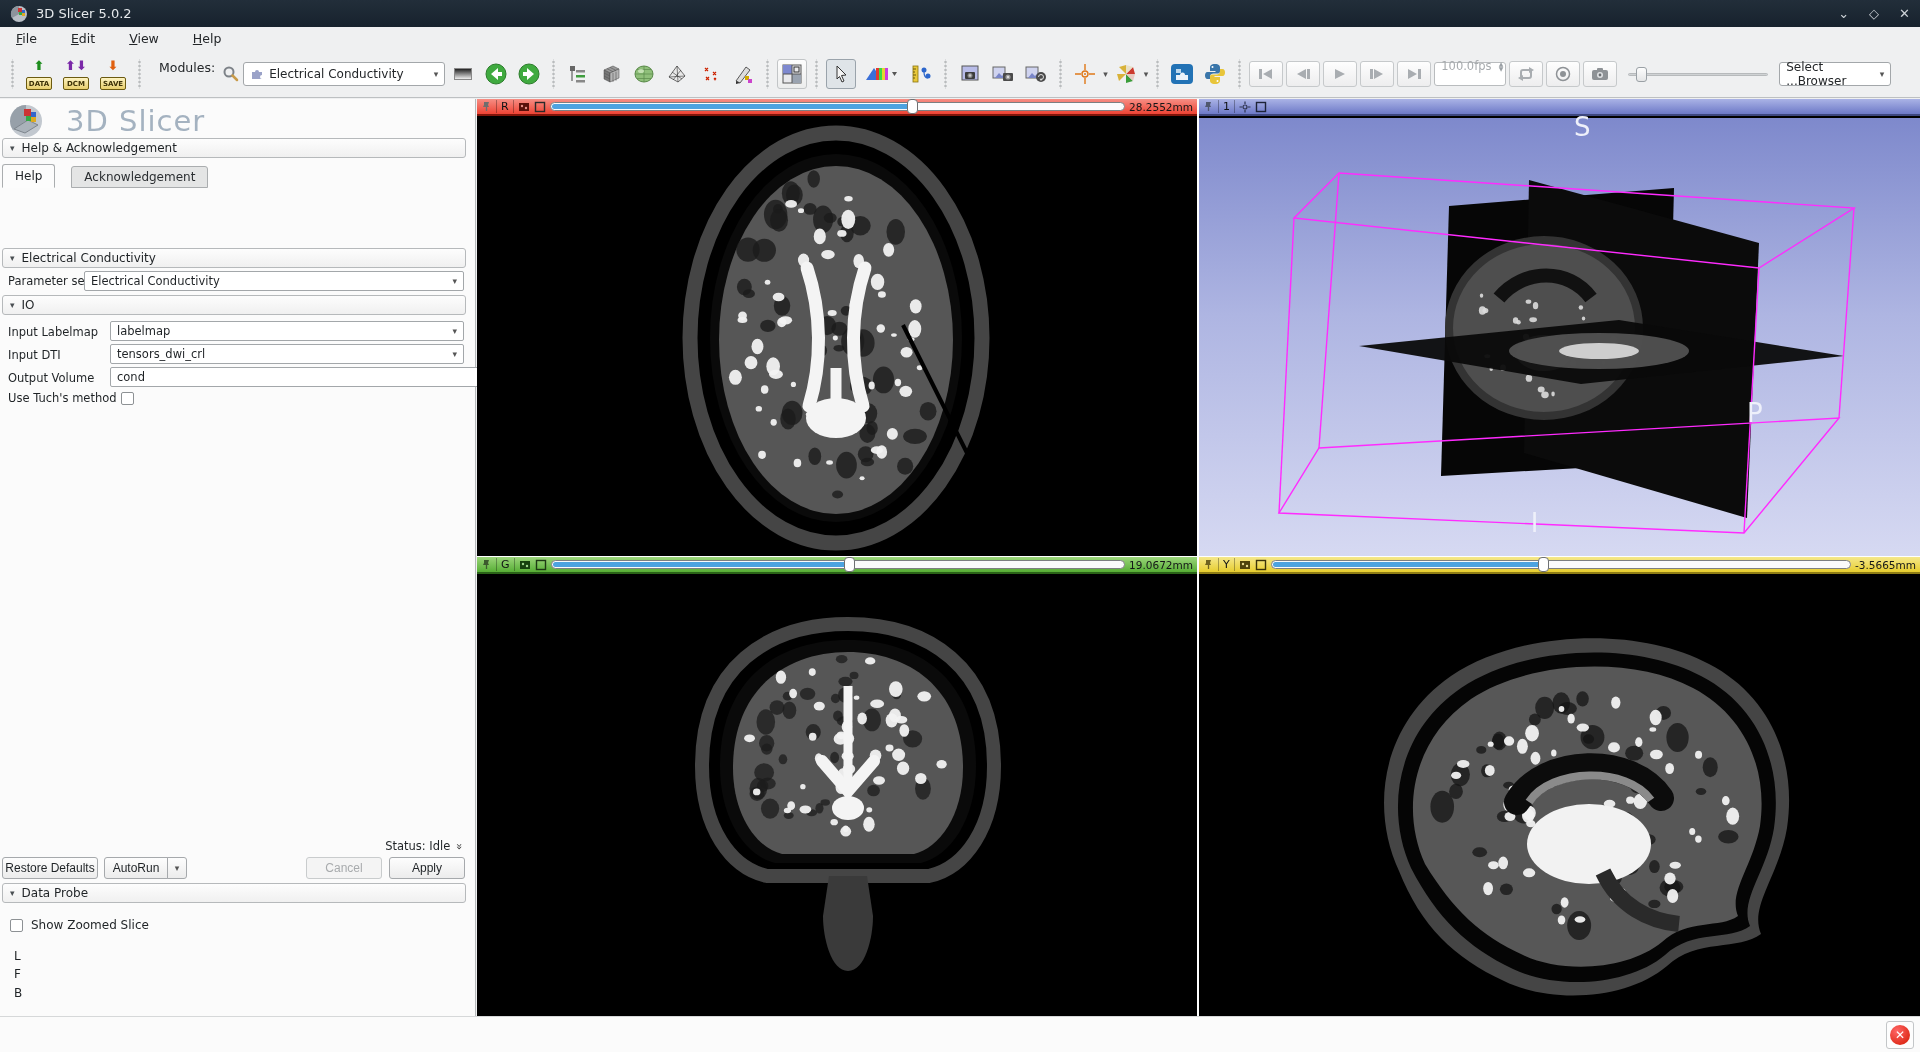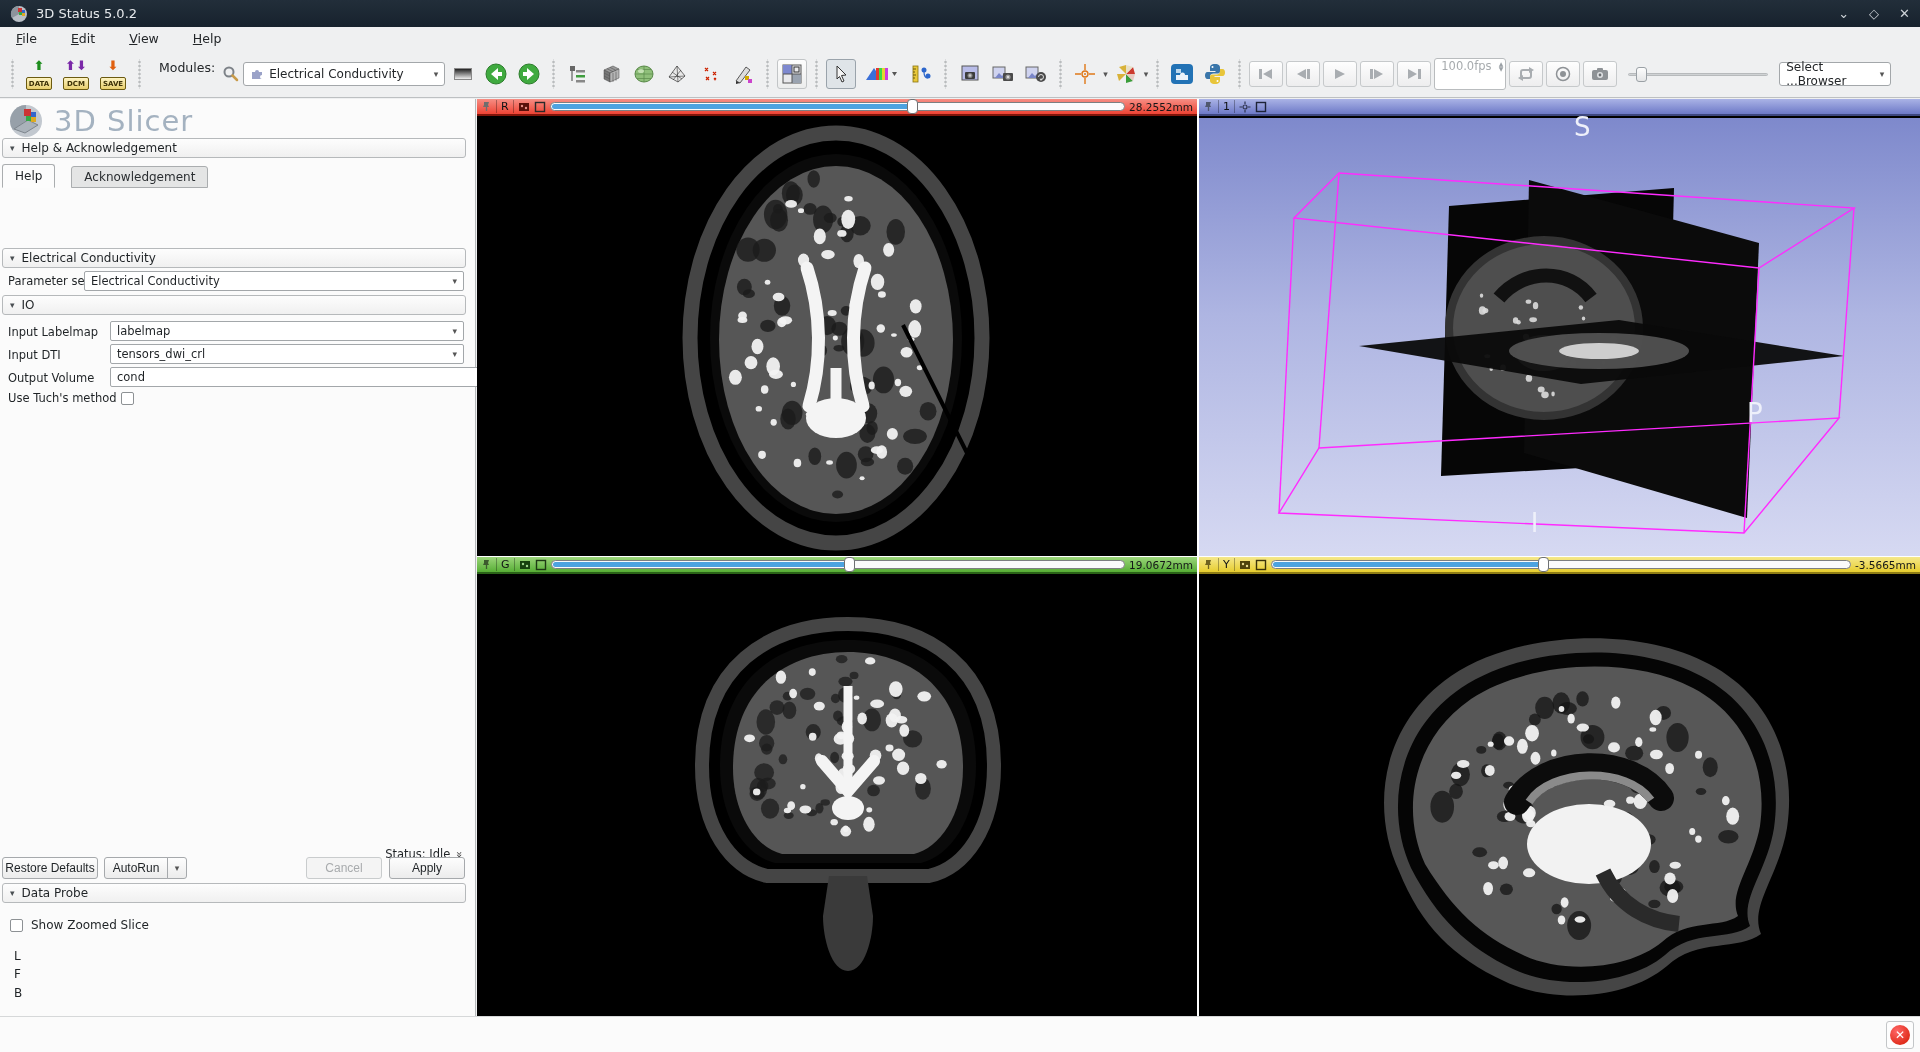--- a/index.html
+++ b/index.html
@@ -32,34 +32,34 @@
   .tbtn.checked { background:#dfe4e8; border:1px solid #9aa3ab; }
   .tbtn.framed { border:1px solid #c2c5c7; background:linear-gradient(#fdfdfd,#eceded); }
   .fileicon { width:34px; height:32px; position:relative; display:flex; flex-direction:column; align-items:center; justify-content:flex-end; }
   .fileicon .box { width:26px; height:13px; background:linear-gradient(#fdf3c1,#e8cf6e); border:1px solid #6b5a10;
                    border-radius:2px; font-size:7px; font-weight:bold; color:#3c3107; text-align:center; line-height:12px; }
   .fileicon .arr { position:absolute; top:1px; font-size:13px; line-height:13px; font-weight:bold; }
   .lbl { font-size:12.5px; color:#232629; margin:0 4px 12px 10px; }
   .combo { height:24px; background:#fff; border:1px solid #a3a7aa; border-radius:3px; display:flex;
            align-items:center; font-size:12px; color:#232629; padding:0 6px; gap:5px; }
   .combo .carr { margin-left:auto; font-size:9px; color:#555; }
-  .spin { height:32px; width:72px; background:#fff; border:1px solid #b9bcbe; border-radius:3px;
+  .spin { height:24px; width:72px; background:#fff; border:1px solid #b9bcbe; border-radius:3px;
           display:flex; align-items:center; padding:0 2px 16px 6px; font-size:11.5px; color:#a7abae; }
   .spin .updown { margin-left:auto; display:flex; flex-direction:column; font-size:6px; color:#9aa0a5; line-height:5px; }
   .pbtn { width:34px; height:26px; border:1px solid #c6c9cb; border-radius:3px;
           background:linear-gradient(#fefefe,#ededee); display:flex; align-items:center; justify-content:center; }
   .tslider { width:140px; height:20px; position:relative; margin:0 8px; }
   .tslider .groove { position:absolute; left:0; right:0; top:9px; height:3px; background:#cfd2d4; border-radius:2px; border:1px solid #b7babc; }
   .tslider .thumb { position:absolute; left:8px; top:3px; width:11px; height:15px; background:linear-gradient(#fdfdfd,#e4e5e6); border:1px solid #9aa0a5; border-radius:3px; }
 
   
   #module-panel { position:absolute; left:0; top:99px; width:476px; height:917px; background:#fbfbfb;
                   border-right:1px solid #b6b9bb; font-size:12px; color:#1f2326; }
   .abs { position:absolute; }
-  #slicer-logo-row { left:8px; top:4px; display:flex; align-items:center; gap:10px; }
+  #slicer-logo-row { left:8px; top:4px; display:flex; align-items:center; gap:22px; }
   #slicer-logo-row .ltext { font-size:29px; color:#a4b2c0; letter-spacing:1px; }
   .sect { left:2px; width:464px; height:20px; background:linear-gradient(#fdfdfd,#f0f0f0);
           border:1px solid #b6b9bb; border-radius:3px; display:flex; align-items:center; gap:7px;
           padding:0 7px; font-size:12px; color:#1f2326; }
   .sect .tri { font-size:9px; color:#4a4f53; }
   .tab { height:24px; border:1px solid #aaadaf; display:inline-flex; align-items:center; padding:0 12px;
          font-size:12px; border-radius:3px 3px 0 0; }
   .tab.active { background:#fcfcfc; border-bottom:1px solid #fcfcfc; color:#1f2326; }
   .tab.inactive { background:#e4e5e5; color:#2a2e31; margin-left:16px; height:22px; align-self:flex-end; }
   #help-frame { left:2px; top:88px; width:464px; height:56px; border:1px solid #aaadaf; border-radius:0 3px 3px 3px;
@@ -67,21 +67,21 @@
   a.doclink { color:#2575cc; }
   .formrow { left:0px; width:476px; height:22px; display:flex; align-items:center; }
   .formrow .flabel { padding-left:8px; font-size:11.5px; }
   .fcombo { position:absolute; height:20px; background:#fff; border:1px solid #a3a7aa; border-radius:2px;
             display:flex; align-items:center; font-size:11.5px; padding:0 6px; color:#1f2326; }
   .fcombo .carr { margin-left:auto; font-size:9px; color:#555; }
   .checkbox { width:13px; height:13px; border:1px solid #8d9194; background:#fff; border-radius:2px; display:inline-block; }
   .btn { height:22px; border:1px solid #a6a9ac; border-radius:3px; background:linear-gradient(#fdfdfd,#ececec);
          font-size:12px; color:#1f2326; display:inline-flex; align-items:center; justify-content:center; }
   .btn.disabled { color:#a8abad; background:#f4f4f4; border-color:#c9cccd; }
-  #status-row { right:12px; top:740px; font-size:11.5px; color:#1f2326; display:flex; align-items:center; gap:6px;margin-top:8px; }
+  #status-row { right:12px; top:740px; font-size:11.5px; color:#1f2326; display:flex; align-items:center; gap:6px; }
   .dchev { display:inline-block; transform:rotate(90deg); font-size:11px; color:#333; }
 
   
   #viewports { position:absolute; left:477px; top:99px; width:1443px; height:917px; background:#fff;
                display:grid; grid-template-columns:720px 721px; grid-template-rows:457px 459px; gap:1px 2px; }
   .pane { position:relative; background:#000; overflow:hidden; }
   .slicebar { height:17px; display:flex; align-items:center; gap:4px; padding:0 4px; font-size:10.5px; color:#16181a; }
   .slicebar .badge { padding:0 4px; border-left:1px solid rgba(0,0,0,.3); border-right:1px solid rgba(0,0,0,.3);
                      font-size:11px; color:#101214; }
   .bar-red    { background:linear-gradient(#f68e84,#ee4334); border-bottom:2px solid #801409; }
@@ -113,21 +113,21 @@
 
   <div id="titlebar">
     <svg class="tlogo" width="18" height="18" viewBox="0 0 18 18">
       <circle cx="9" cy="9" r="8" fill="#b9bfc6"></circle>
       <path d="M9,1 A8,8 0 0 0 2,13 L9,9 Z" fill="#8d949c"></path>
       <rect x="8" y="3" width="4" height="4" fill="#cc3333"></rect>
         <rect x="12" y="5" width="3" height="3" fill="#3366cc"></rect>
       <rect x="9" y="7" width="3" height="3" fill="#33aa44"></rect>
         <rect x="12" y="8" width="3" height="3" fill="#ddaa22"></rect>
     </svg>
-    <span>3D Status 5.0.2</span>
+    <span>3D Slicer 5.0.2</span>
     <span class="wbtns">
       <span>⌄</span>
       <span>◇</span>
       <span>✕</span>
     </span>
   </div>
 
   <div id="menubar">
     <span class="menu-item">File</span>
     <span class="menu-item">Edit</span>

